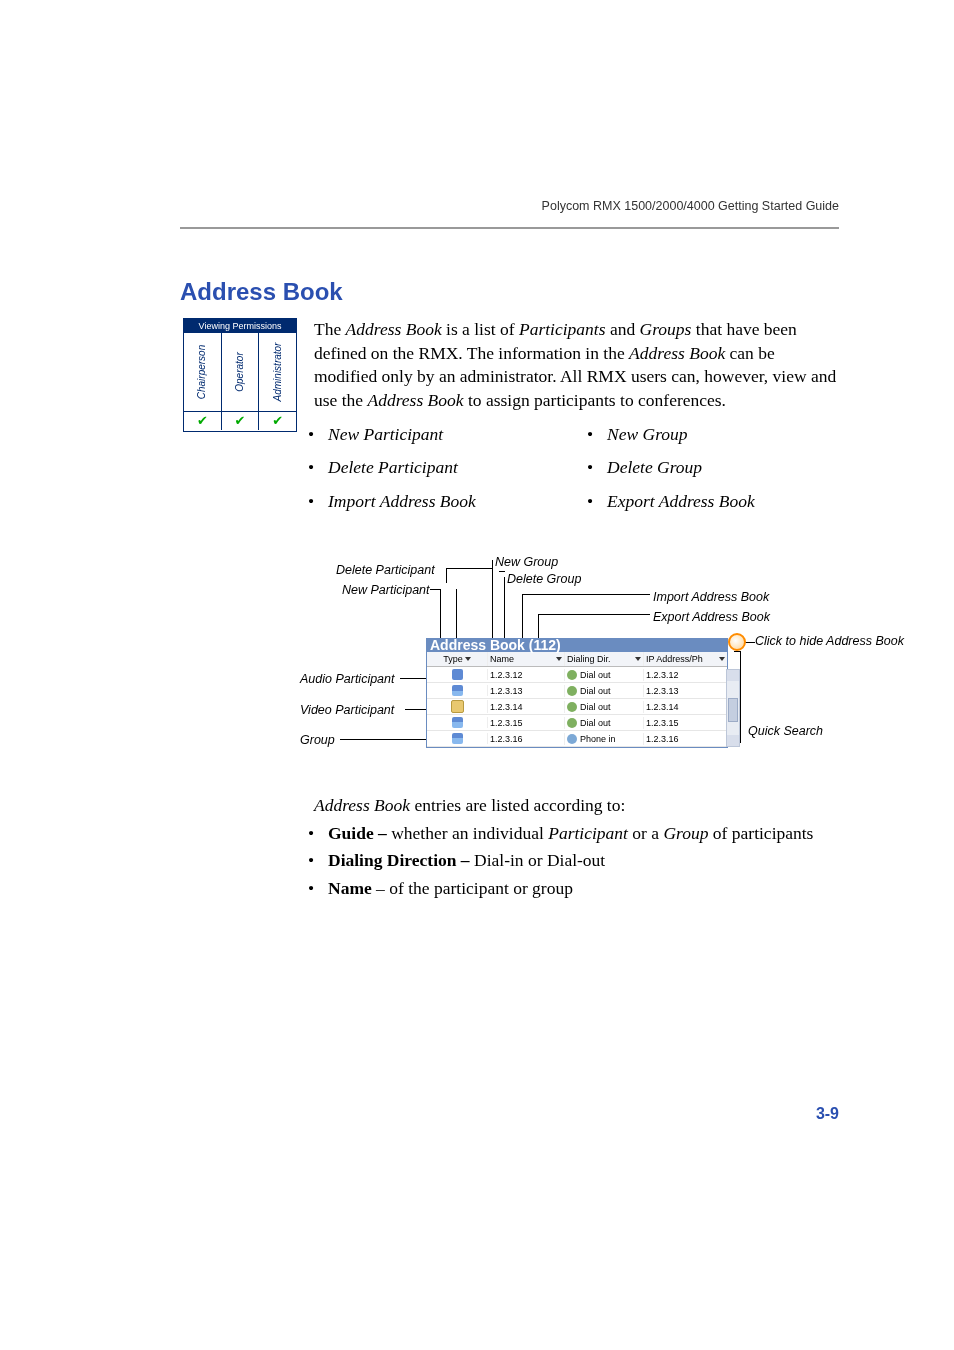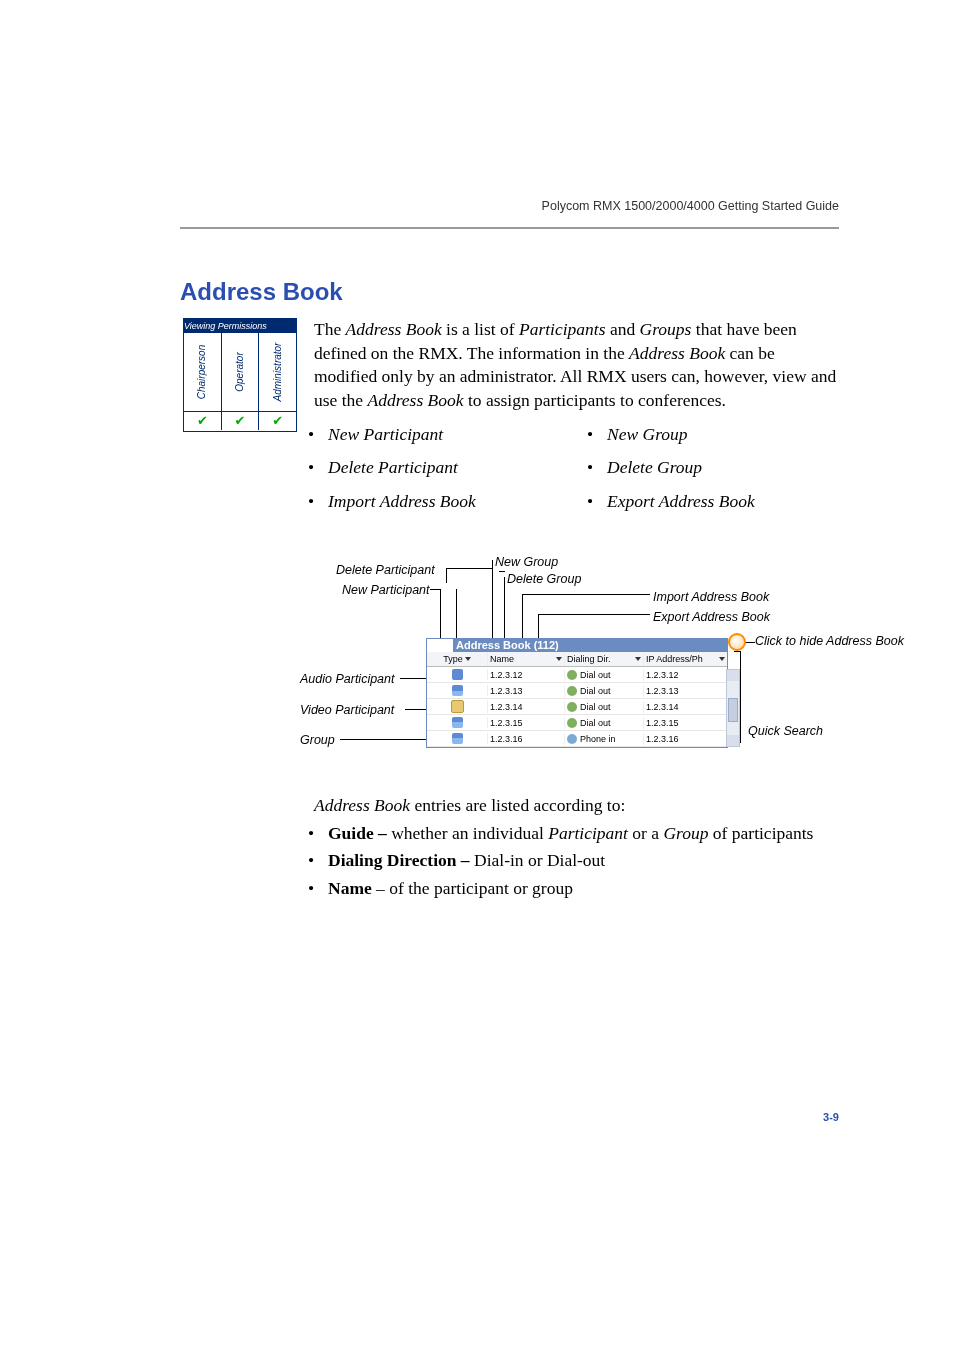--- a/index.html
+++ b/index.html
@@ -47,22 +47,21 @@
     width: 112px;
     height: 112px;
     border: 1px solid #002a6f;
     font-family: Arial, Helvetica, sans-serif;
   }
   .perm-head {
     height: 14px;
     background: #002a6f;
     color: #fff;
     font-size: 9px;
-    font-style: italic;
-    text-align: left;
+    text-align: center;
     line-height: 14px;
   }
   .perm-row {
     display: flex;
     height: 78px;
     border-bottom: 1px solid #002a6f;
   }
   .perm-cell {
     width: 37.3px;
     border-right: 1px solid #002a6f;
@@ -151,23 +150,22 @@
     font-style: normal;
     font-size: 9px;
     font-family: Tahoma, Arial, sans-serif;
   }
   .panel-title {
     background: #6a8cc0;
     color: #fff;
     height: 13px;
     line-height: 13px;
     padding-left: 3px;
-    font-size: 11px;
+    font-size: 14px;
     font-weight: bold;
-    margin-left: 26px;
   }
   .panel-tbar {
     height: 17px;
     display: flex;
     align-items: center;
     background: #eef2f9;
     border-bottom: 1px solid #bbb;
     padding-left: 3px;
     gap: 6px;
   }
@@ -292,21 +290,21 @@
     position: absolute;
     left: -18px;
   }
   .b { font-weight: bold; }
   .pagenum {
     position: absolute;
     right: 115px;
     bottom: 225px;
     font-family: Arial, Helvetica, sans-serif;
     font-weight: bold;
-    font-size: 11px;
+    font-size: 16px;
     color: #2a4fb0;
   }
 </style>
 </head>
 <body>
 
 <div class="header">Polycom RMX 1500/2000/4000 Getting Started Guide</div>
 <div class="hr"></div>
 
 <div class="h1">Address Book</div>

